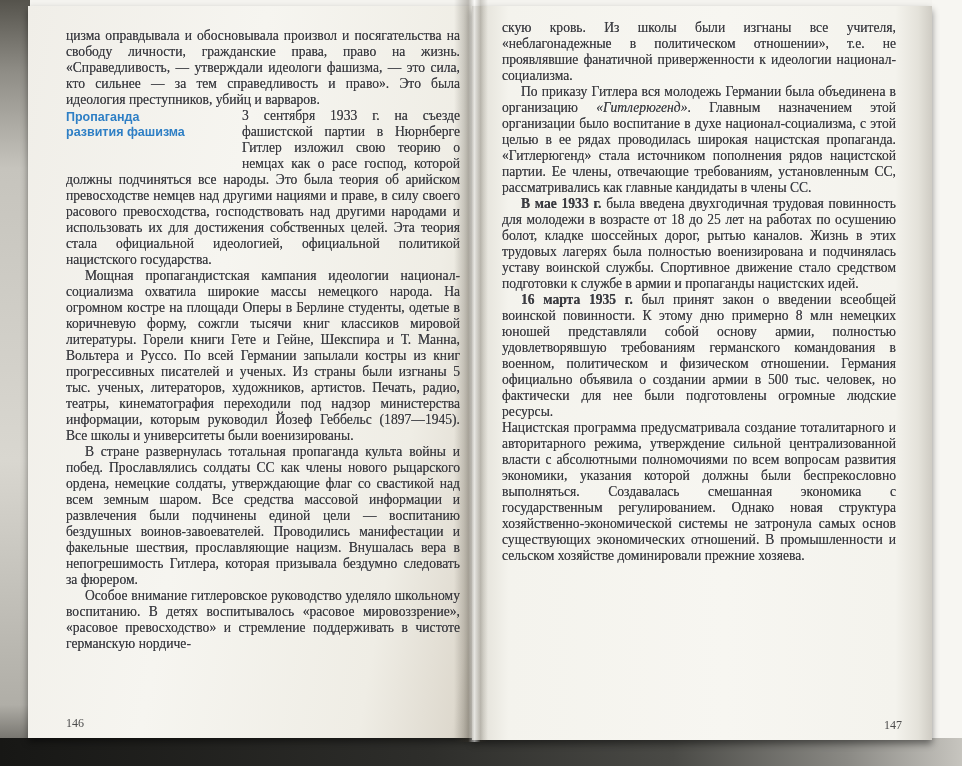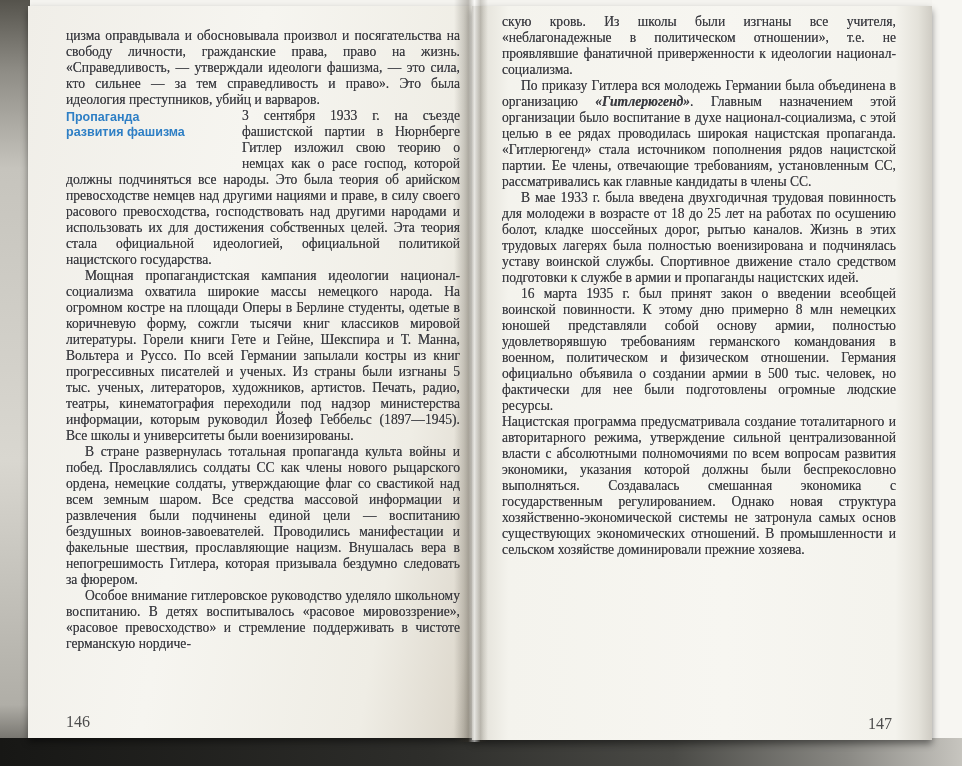--- a/index.html
+++ b/index.html
@@ -32,36 +32,36 @@
   .gutter {
     position:absolute; z-index:3; top:0; bottom:24px; left:454px; width:34px; pointer-events:none;
     background:linear-gradient(to right,rgba(60,54,42,0) 0%,rgba(60,54,42,0.30) 42%,rgba(255,255,255,0.55) 60%,rgba(60,54,42,0.22) 78%,rgba(60,54,42,0) 100%);
   }
   .text-col {
     position:absolute; text-align:justify; hyphens:auto;
     font-size:13.6px; line-height:16px; color:#3a3b40;
     text-shadow:0 0 0.4px rgba(45,45,55,0.7);
   }
   .col-left { left:38px; top:22px; width:394px; }
-  .col-right { left:30px; top:8px; width:394px; }
+  .col-right { left:30px; top:14px; width:394px; }
   p.para { text-indent:19px; }
   p.first { text-indent:0; }
   .margin-heading {
     float:left; width:176px; height:49px; padding-top:2px;
     font-family:Liberation Sans, sans-serif; font-weight:bold;
     font-size:12.5px; line-height:15px; color:#2e7fc5;
     text-shadow:none;
   }
   .margin-heading span { display:block; }
   .heading-right { width:196px; height:49px; }
-  .lead-bold { font-weight:normal; }
-  .em-bi { font-weight:bold; font-style:italic; }
-  .pagenum { position:absolute; bottom:7px; font-size:16px; color:#4c4c4c;text-align:right; }
+  .lead-bold { font-weight:bold; }
+  .em-bi { font-weight:normal; font-style:italic; }
+  .pagenum { position:absolute; bottom:7px; font-size:12px; color:#4c4c4c;text-align:right; }
   .pagenum-left { left:38px; }
-  .pagenum-right { right:40px; }
+  .pagenum-right { right:30px; }
 </style>
 </head>
 <body>
 
 <div class="scan">
   <div class="edge edge-top"></div>
   <div class="edge edge-left"></div>
   <div class="edge edge-right"></div>
   <div class="edge edge-bottom"></div>
 

